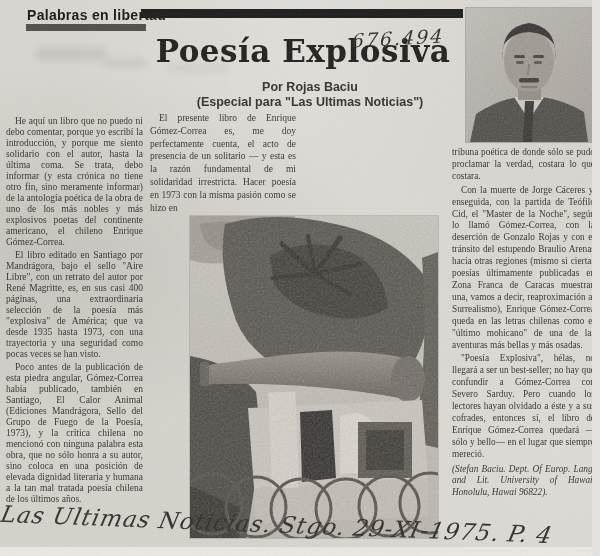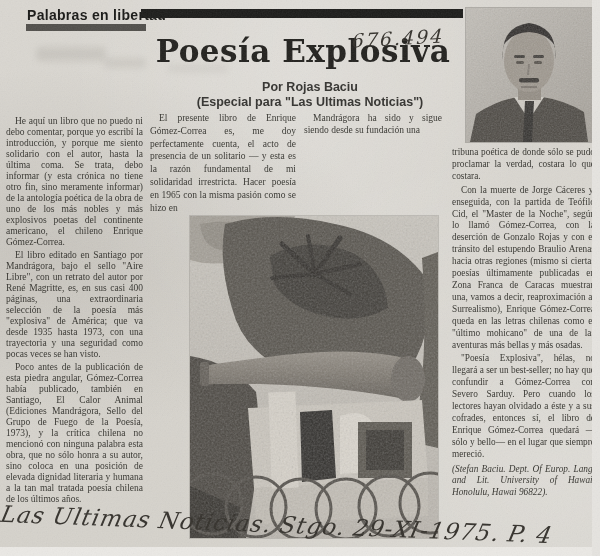--- a/index.html
+++ b/index.html
@@ -106,24 +106,23 @@
       <rect width="126" height="134" filter="url(#nz)" opacity="0.28"></rect>
     </svg>
   </div>
 
   <div class="col col1">
     <p>He aquí un libro que no puedo ni debo comentar, porque yo escribí la introducción, y porque me siento solidario con el autor, hasta la última coma. Se trata, debo informar (y esta crónica no tiene otro fin, sino meramente informar) de la antología poética de la obra de uno de los más nobles y más explosivos poetas del continente americano, el chileno Enrique Gómez-Correa.</p>
     <p>El libro editado en Santiago por Mandrágora, bajo el sello "Aire Libre", con un retrato del autor por René Magritte, es, en sus casi 400 páginas, una extraordinaria selección de la poesía más "explosiva" de América; que va desde 1935 hasta 1973, con una trayectoria y una seguridad como pocas veces se han visto.</p>
     <p>Poco antes de la publicación de esta piedra angular, Gómez-Correa había publicado, también en Santiago, El Calor Animal (Ediciones Mandrágora, Sello del Grupo de Fuego de la Poesía, 1973), y la crítica chilena no mencionó con ninguna palabra esta obra, que no sólo honra a su autor, sino coloca en una posición de elevada dignidad literaria y humana a la tan mal tratada poesía chilena de los últimos años.</p>
   </div>
   <div class="col col2">
-    <p>El presente libro de Enrique Gómez-Correa es, me doy perfectamente cuenta, el acto de presencia de un solitario — y esta es la razón fundamental de mi solidaridad irrestricta. Hacer poesía en 1965 con la misma pasión como se hizo en</p>
+    <p>El presente libro de Enrique Gómez-Correa es, me doy perfectamente cuenta, el acto de presencia de un solitario — y esta es la razón fundamental de mi solidaridad irrestricta. Hacer poesía en 1973 con la misma pasión como se hizo en</p>
   </div>
   <div class="col col3">
-    <p>Mandrágora ha sido y sigue siendo desde su fundación una</p>
   </div>
   <div class="col col4">
     <p class="cont">tribuna poética de donde sólo se pudo proclamar la verdad, costara lo que costara.</p>
     <p>Con la muerte de Jorge Cáceres y, enseguida, con la partida de Teófilo Cid, el "Master de la Noche", según lo llamó Gómez-Correa, con la deserción de Gonzalo Rojas y con el tránsito del estupendo Braulio Arenas hacia otras regiones (mismo si ciertas poesías últimamente publicadas en Zona Franca de Caracas muestran una, vamos a decir, reaproximación al Surrealismo), Enrique Gómez-Correa queda en las letras chilenas como el "último mohicano" de una de las aventuras más bellas y más osadas.</p>
     <p>"Poesía Explosiva", hélas, no llegará a ser un best-seller; no hay que confundir a Gómez-Correa con Severo Sarduy. Pero cuando los lectores hayan olvidado a éste y a sus cofrades, entonces sí, el libro de Enrique Gómez-Correa quedará —sólo y bello— en el lugar que siempre mereció.</p>
     <p class="credit">(Stefan Baciu. Dept. Of Europ. Lang. and Lit. University of Hawai. Honolulu, Hawai 96822).</p>
   </div>
 
   <div class="mainphoto">
     <svg width="248" height="322" viewBox="0 0 248 322">

